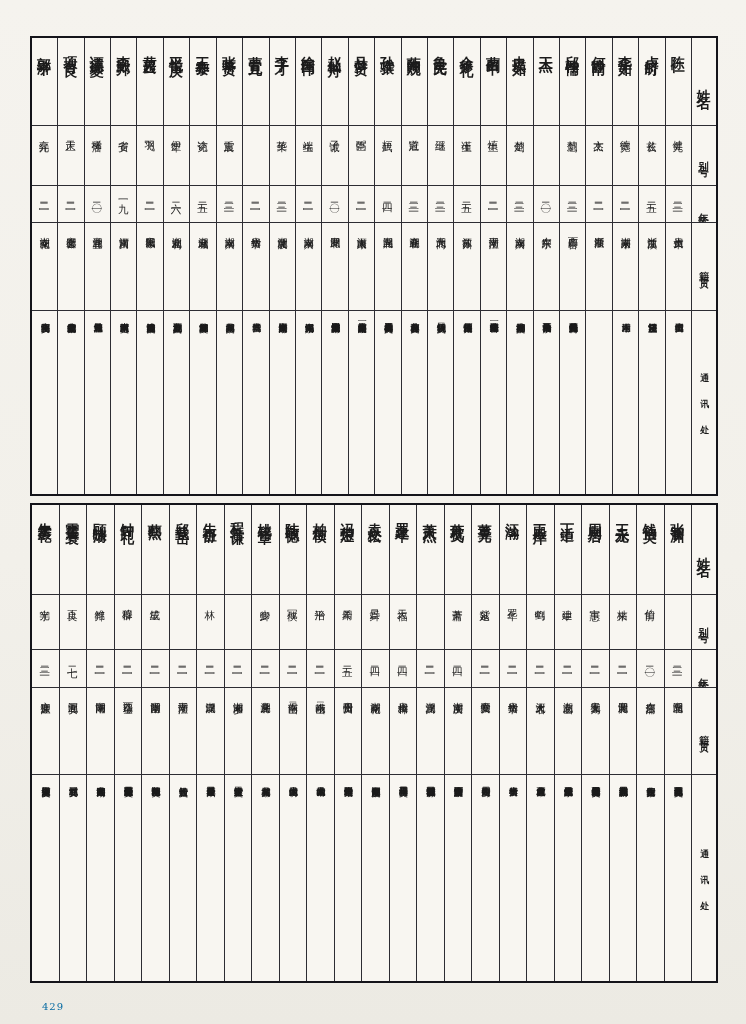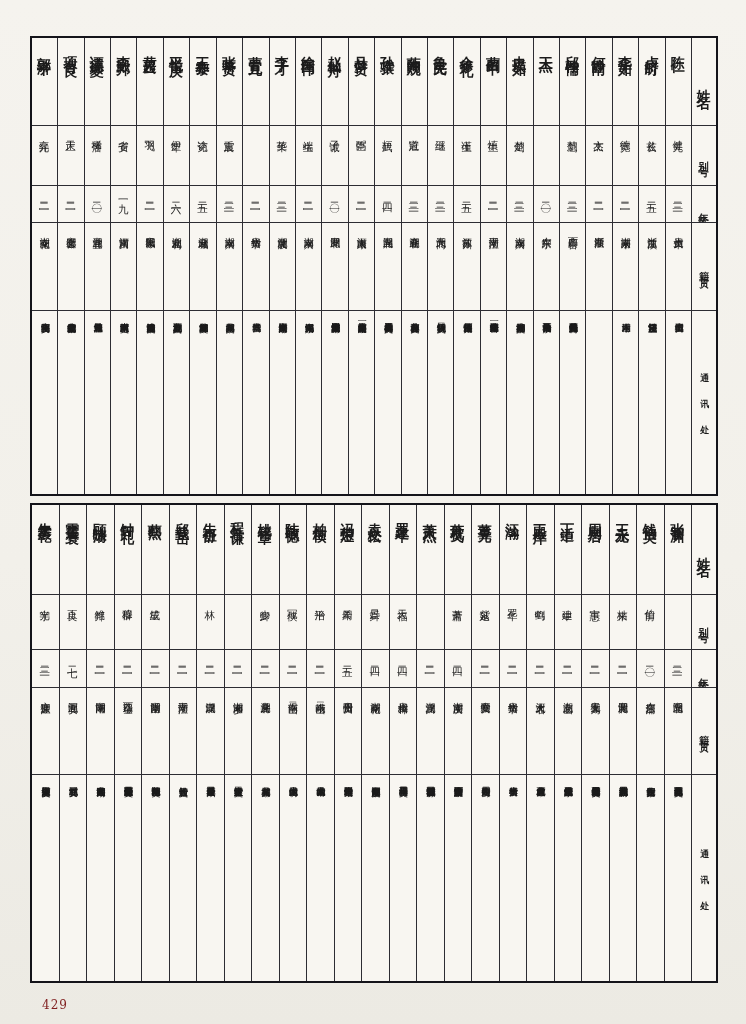--- a/index.html
+++ b/index.html
@@ -50,21 +50,21 @@
   .hc{align-items:center;justify-content:center;}
   .hv{font-size:12px;font-weight:700;}
   .hc.name   .hv{letter-spacing:7px;}
   .hc.alias  .hv{letter-spacing:6px;}
   .hc.age    .hv{letter-spacing:3px;}
   .hc.origin .hv{letter-spacing:7px;}
   .hc.address .hv{letter-spacing:26px;font-weight:700;}
   .page-number{
     position:absolute;left:42px;bottom:12px;
     font-family:"DejaVu Serif","Liberation Serif",serif;
-    font-size:12px;color:#7f1d1d;letter-spacing:1px;
+    font-size:10px;color:#0369a1;letter-spacing:1px;
   }
 </style>
 </head>
 <body>
 
 <div class="sheet"></div>
 
 <div class="tables">
 
   <div class="table t-top">

